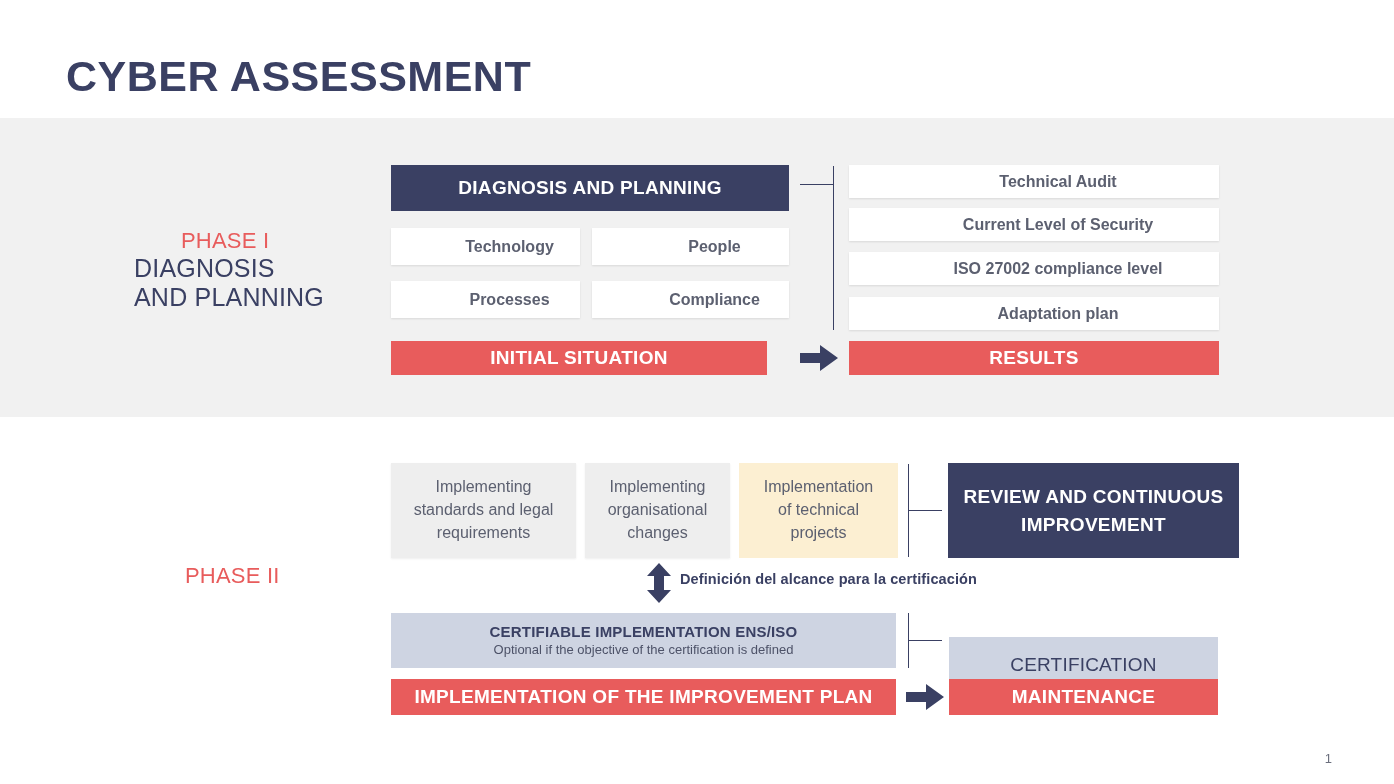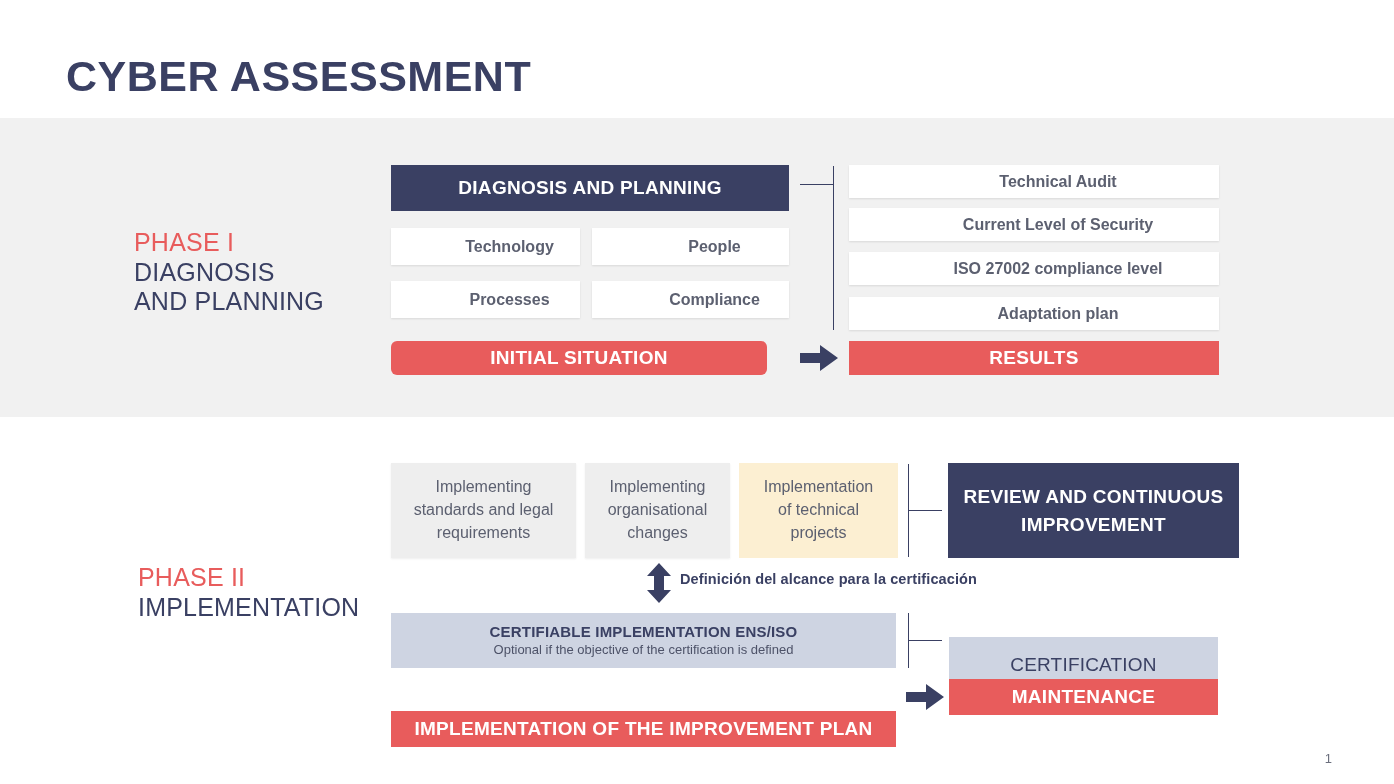--- a/index.html
+++ b/index.html
@@ -43,24 +43,25 @@
     background: #f1f1f1;
   }
 
   
   .phase-label {
     position: absolute;
     line-height: 1.18;
   }
   .phase-label .kicker {
     color: #e85c5c;
-    font-size: 25px;
+    font-size: 22px;
     font-weight: 500;
     letter-spacing: 0.2px;
     display: block;
+    margin-left: 47px;
   }
   .phase-label .name {
     color: #3a4063;
     font-size: 25px;
     font-weight: 400;
     letter-spacing: 0.2px;
     display: block;
   }
   #phase1-label { left: 134px; top: 228px; }
   #phase2-label { left: 138px; top: 563px; }
@@ -117,21 +118,21 @@
     font-size: 19px;
     letter-spacing: 0.2px;
   }
 
   
   #diagnosis-header { left: 391px; top: 165px; width: 398px; height: 46px; }
   #box-technology   { left: 391px; top: 228px; width: 189px; height: 37px; }
   #box-people       { left: 592px; top: 228px; width: 197px; height: 37px; }
   #box-processes    { left: 391px; top: 281px; width: 189px; height: 37px; }
   #box-compliance   { left: 592px; top: 281px; width: 197px; height: 37px; }
-  #initial-situation{ left: 391px; top: 341px; width: 376px; height: 34px; border-radius: 6px; }
+  #initial-situation{ left: 391px; top: 341px; width: 376px; height: 34px; }
 
   #res-audit   { left: 849px; top: 165px; width: 370px; height: 33px; }
   #res-level   { left: 849px; top: 208px; width: 370px; height: 33px; }
   #res-iso     { left: 849px; top: 252px; width: 370px; height: 33px; }
   #res-plan    { left: 849px; top: 297px; width: 370px; height: 33px; }
   #results-bar { left: 849px; top: 341px; width: 370px; height: 34px; }
 
   
   #box-standards { left: 391px; top: 463px; width: 185px; height: 95px; padding: 0 12px; }
   #box-org       { left: 585px; top: 463px; width: 145px; height: 95px; padding: 0 10px; }
@@ -144,21 +145,21 @@
     left: 391px; top: 613px; width: 505px; height: 55px;
     flex-direction: column; background: #ced4e2; color: #3a4063;
   }
   #certifiable-box .title {
     font-size: 15px; font-weight: bold; letter-spacing: 0.2px; line-height: 1.3;
   }
   #certifiable-box .subtitle {
     font-size: 13px; font-weight: 400; color: #4d5268; line-height: 1.4;
   }
   #certification-box { left: 949px; top: 613px; width: 269px; height: 55px; margin-top: 24px; }
-  #improvement-bar   { left: 391px; top: 679px; width: 505px; height: 36px; margin-top: 32px; }
+  #improvement-bar   { left: 391px; top: 679px; width: 505px; height: 36px; }
   #maintenance-bar   { left: 949px; top: 679px; width: 269px; height: 36px; }
 
   
   .conn-v {
     position: absolute;
     width: 1px;
     background: #3a4063;
   }
   .conn-h {
     position: absolute;
@@ -243,21 +244,20 @@
   <div class="bar white-box" id="res-plan">Adaptation plan</div>
 
   <div class="bar red-bar" id="results-bar">RESULTS</div>
 
   <svg class="arrow-right" id="arrow-phase1" viewBox="0 0 38 26">
     <path d="M0 8 H20 V0 L38 13 L20 26 V18 H0 Z" fill="#3a4063"></path>
   </svg>
 
   <div class="phase-label" id="phase2-label">
     <span class="kicker">PHASE II</span>
-    <span class="name">IMPLEMENTATION</span>
   </div>
 
   <div class="bar gray-box" id="box-standards">Implementing standards and legal requirements</div>
   <div class="bar gray-box" id="box-org">Implementing organisational changes</div>
   <div class="bar cream-box" id="box-technical">Implementation of technical projects</div>
 
   <div class="conn-v" id="conn2-v"></div>
   <div class="conn-h" id="conn2-h"></div>
   <div class="conn-v" id="conn3-v"></div>
   <div class="conn-h" id="conn3-h"></div>

